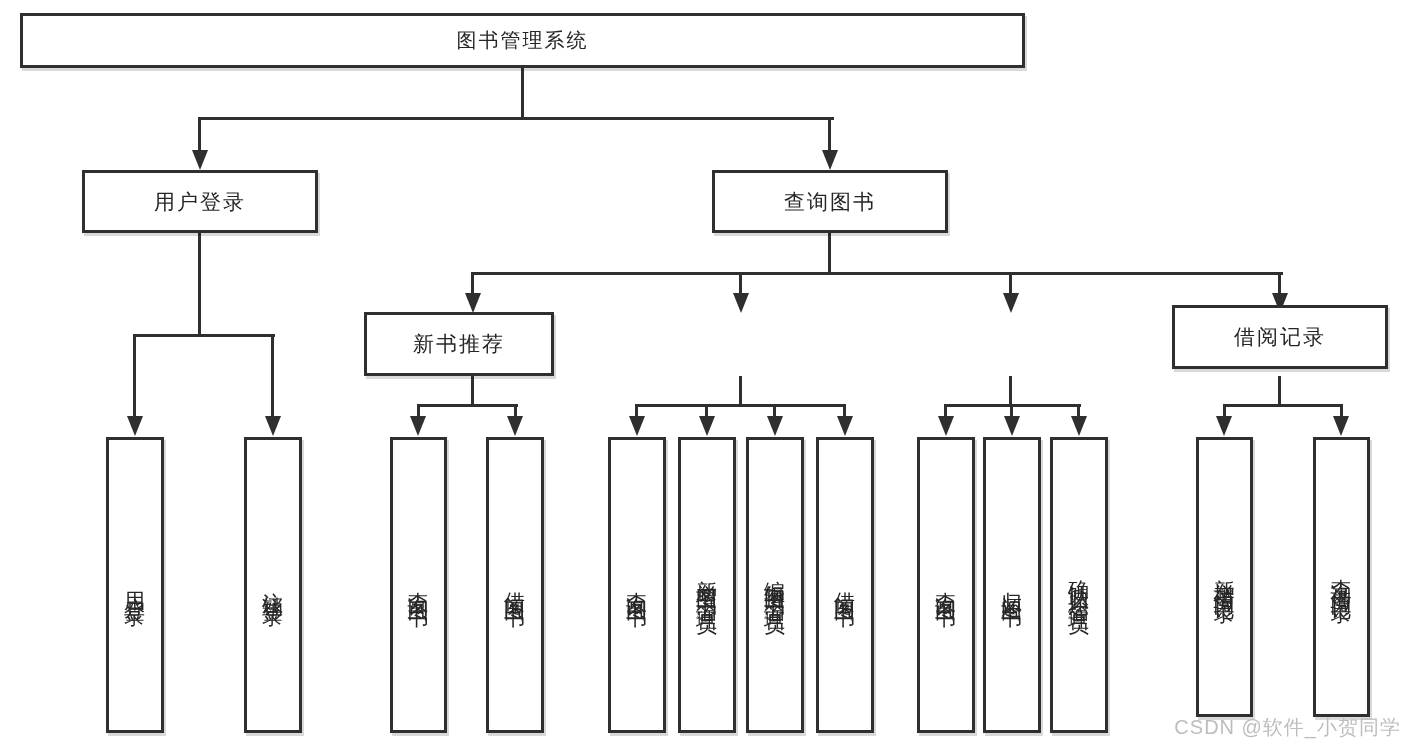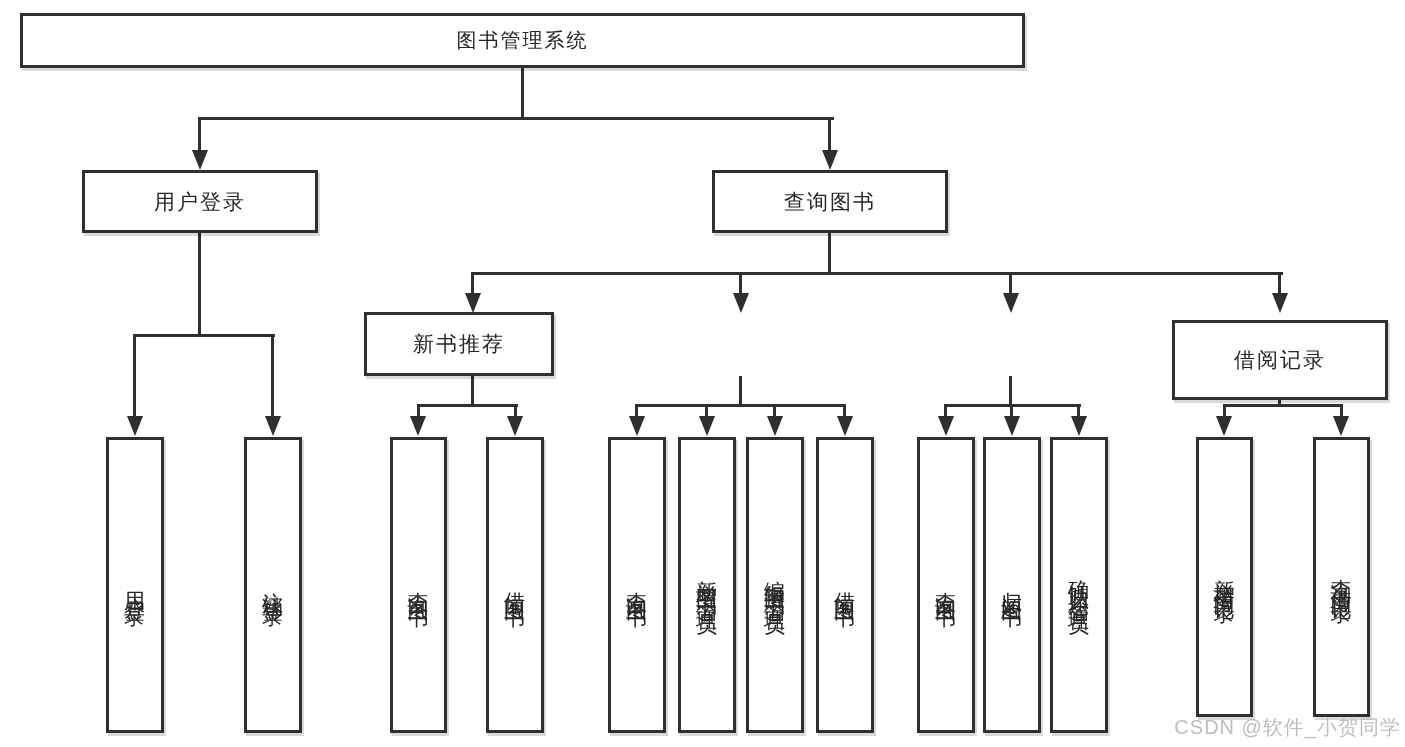--- a/index.html
+++ b/index.html
@@ -100,21 +100,21 @@
   <div class="node" style="left:82px;top:170px;width:236px;height:63px">
     <span>用户登录</span>
   </div>
   <div class="node" style="left:712px;top:170px;width:236px;height:63px">
     <span>查询图书</span>
   </div>
 
   <div class="node" style="left:364px;top:312px;width:190px;height:64px">
     <span>新书推荐</span>
   </div>
-  <div class="node" style="left:1172px;top:320px;width:216px;height:80px">
+  <div class="node" style="left:1172px;top:305px;width:216px;height:64px">
     <span>借阅记录</span>
   </div>
 
   <div class="vnode" style="left:106px;top:437px;width:58px;height:296px">
     <span>用户登录</span>
   </div>
   <div class="vnode" style="left:244px;top:437px;width:58px;height:296px">
     <span>注销登录</span>
   </div>
 

